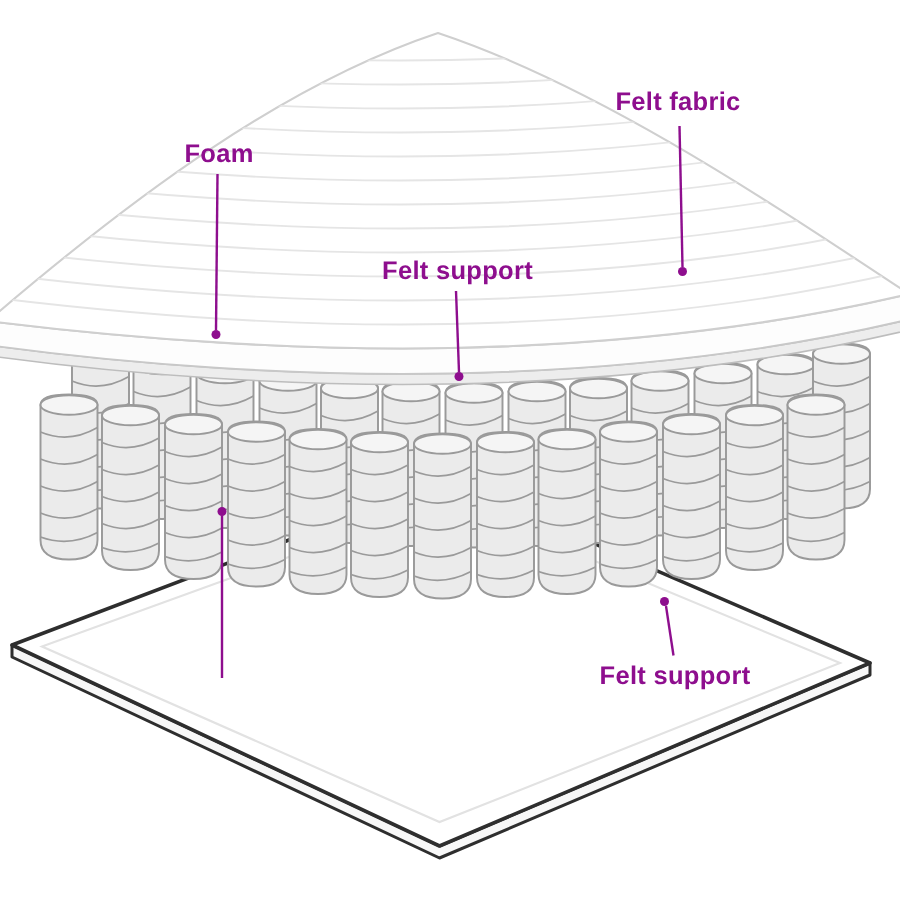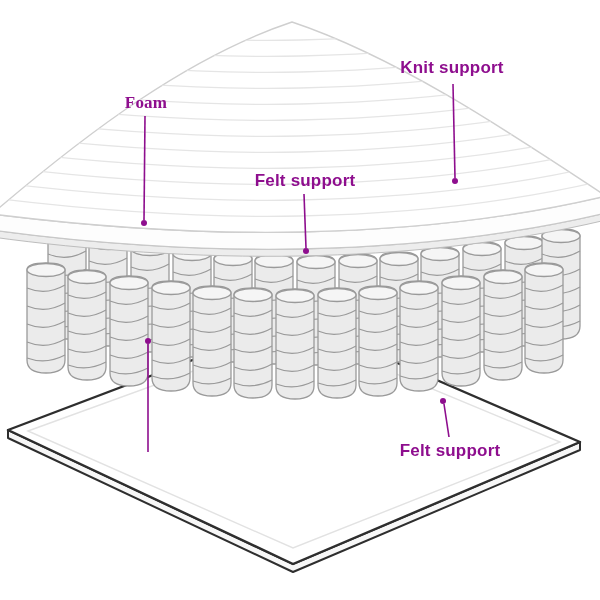--- a/index.html
+++ b/index.html
@@ -137,22 +137,22 @@
         <path class="leader" d="M 148,452 L 148,344"></path>
         <circle class="leader-dot" cx="148" cy="341" r="3"></circle>
       </g>
       <g>
         <path class="leader" d="M 449,437 L 444,404"></path>
         <circle class="leader-dot" cx="443" cy="401" r="3"></circle>
       </g>
     </g>
   </svg>
 
-  <div class="label" style="left:452px; top:58px;">Knit support</div>
+  <div class="label" style="left:452px; top:58px;">Felt fabric</div>
 
-  <div class="label" style="left:146px; top:93px;font-family:Liberation Serif, serif;">Foam</div>
+  <div class="label" style="left:146px; top:93px;">Foam</div>
 
   <div class="label" style="left:305px; top:171px;">Felt support</div>
 
 
   <div class="label" style="left:450px; top:441px;">Felt support</div>
 
 </div>
 
 </body></html>

